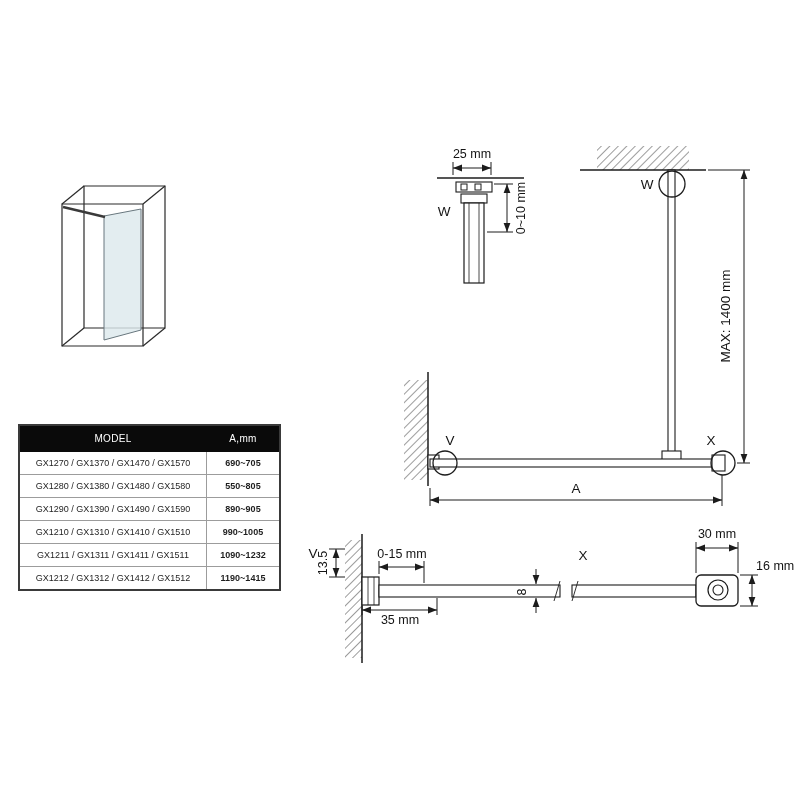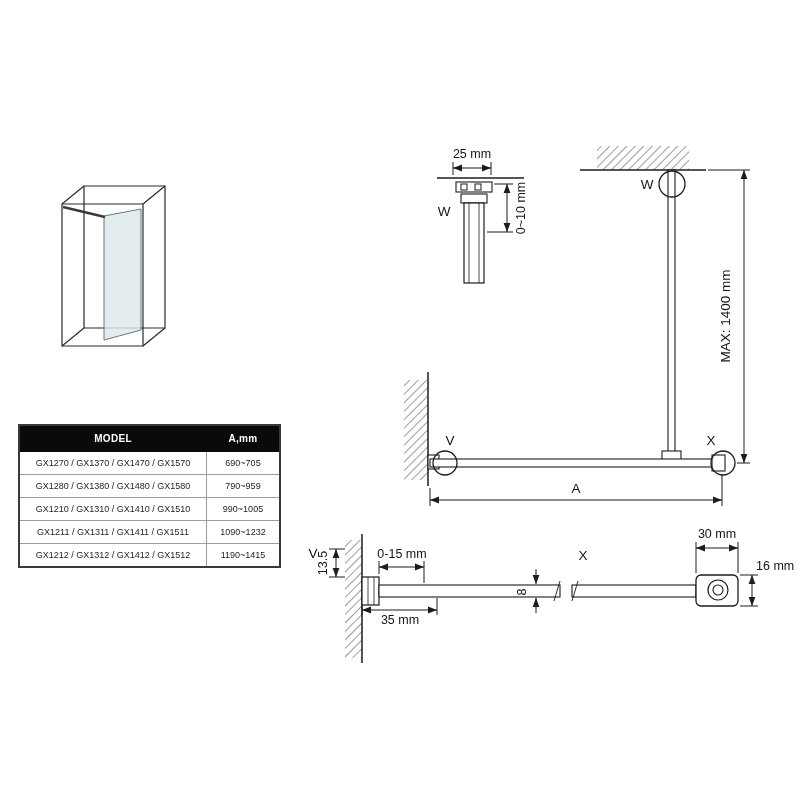--- a/index.html
+++ b/index.html
@@ -6,24 +6,24 @@
   body{width:800px;height:800px;position:relative;overflow:hidden;
        font-family:"Liberation Sans",sans-serif;}
   .canvas{position:absolute;inset:0;padding-left:42px;}
   svg{position:absolute;left:0;top:0;}
   .t{font-family:"Liberation Sans",sans-serif;font-size:12.5px;fill:#141414;}
   .t-big{font-size:13.5px;}
   .model-table-wrap{position:absolute;left:18px;top:424px;width:263px;}
   table.model-table{width:100%;border-collapse:collapse;table-layout:fixed;
        border:2px solid #3a3a3a;background:#fff;}
   table.model-table th{background:#0a0a0a;color:#fff;font-size:10px;
-       font-weight:bold;padding:7px 3px;border:1px solid #0a0a0a;letter-spacing:.3px;}
+       font-weight:normal;padding:7px 3px;border:1px solid #0a0a0a;letter-spacing:.3px;}
   table.model-table td{border:1px solid #9c9c9c;font-size:9px;color:#1e1e1e;
        text-align:center;padding:6px 2px;white-space:nowrap;}
-  th.a-col,td.a-col{width:66px;}
+  th.a-col,td.a-col{width:66px;font-weight:bold;}
 </style>
 </head>
 <body>
 
 <div class="canvas">
 
 <svg width="800" height="800" viewBox="0 0 800 800">
   <defs>
     <marker id="arr" viewBox="0 0 10 10" refX="9.5" refY="5" markerWidth="10" markerHeight="10" orient="auto-start-reverse">
       <path d="M0.5,1.6 L9.5,5 L0.5,8.4 Z" fill="#1c1c1c"></path>
@@ -147,21 +147,25 @@
         <th class="a-col">A,mm</th>
       </tr>
     </thead>
     <tbody>
       <tr>
         <td>GX1270 / GX1370 / GX1470 / GX1570</td>
         <td class="a-col">690~705</td>
       </tr>
       <tr>
         <td>GX1280 / GX1380 / GX1480 / GX1580</td>
-        <td class="a-col">790~959</td>
+        <td class="a-col">550~805</td>
+      </tr>
+      <tr>
+        <td>GX1290 / GX1390 / GX1490 / GX1590</td>
+        <td class="a-col">890~905</td>
       </tr>
       <tr>
         <td>GX1210 / GX1310 / GX1410 / GX1510</td>
         <td class="a-col">990~1005</td>
       </tr>
       <tr>
         <td>GX1211 / GX1311 / GX1411 / GX1511</td>
         <td class="a-col">1090~1232</td>
       </tr>
       <tr>

